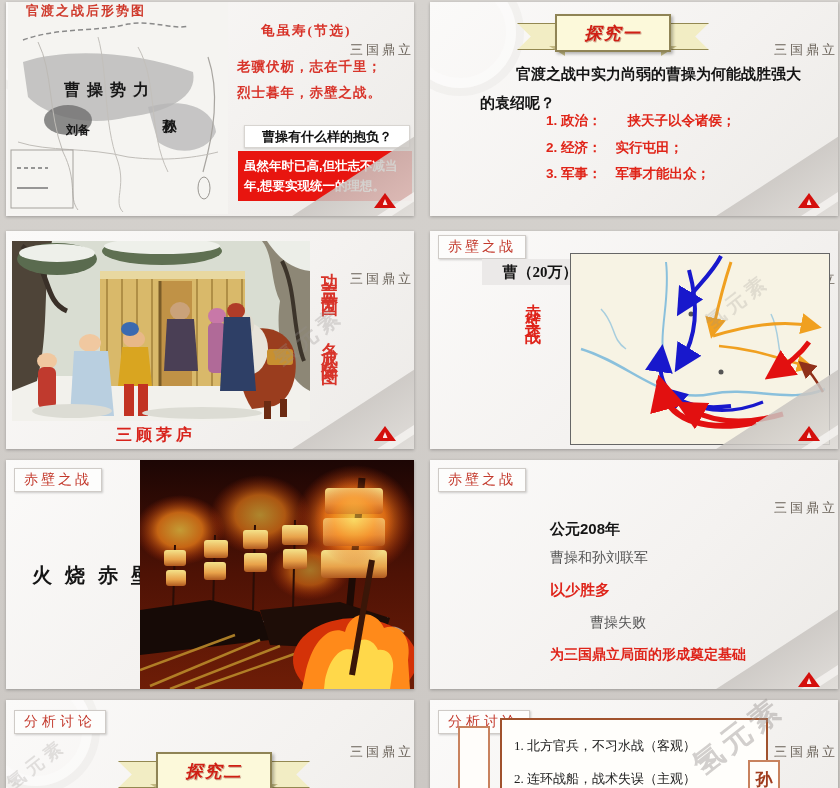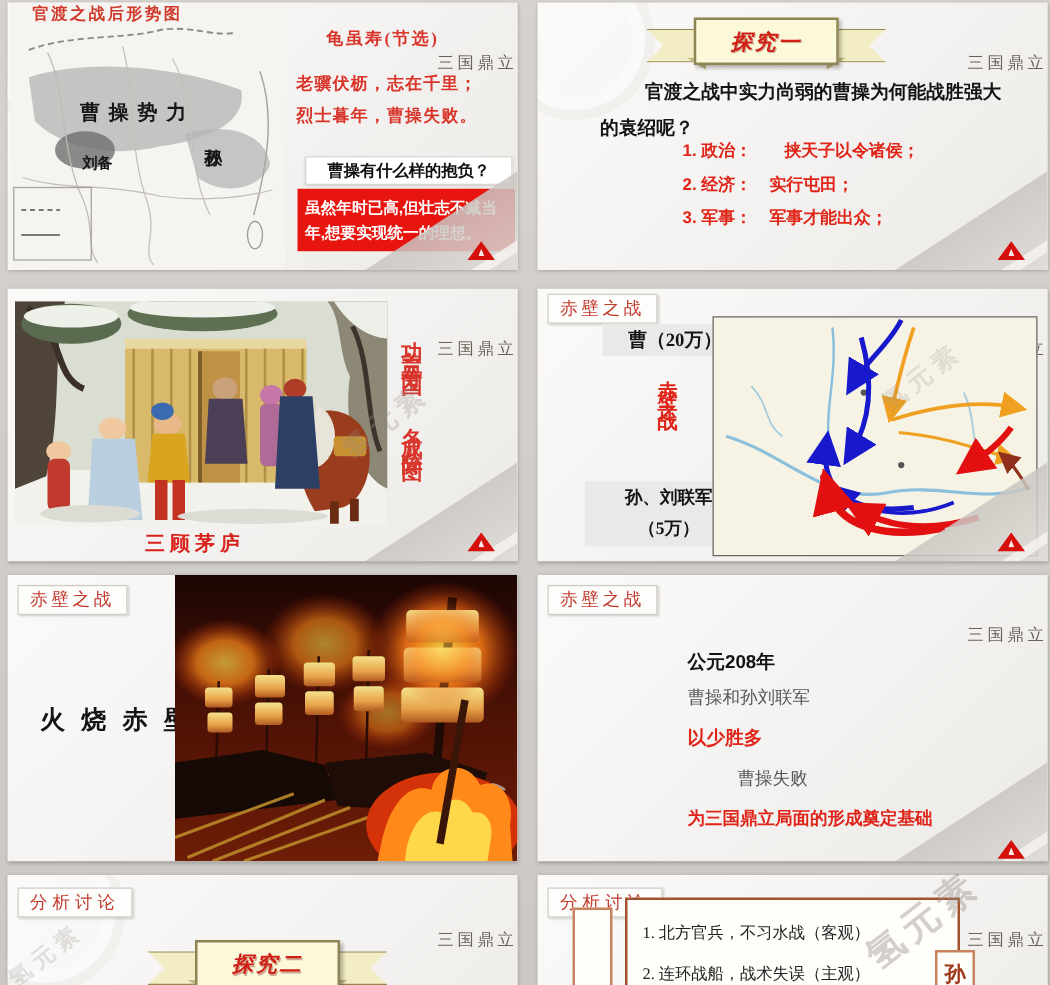--- a/index.html
+++ b/index.html
@@ -71,21 +71,21 @@
         <ellipse cx="196" cy="186" rx="6" ry="11" fill="none" stroke="#9a9792" stroke-width="1"></ellipse>
       </svg>
       <div class="abs" style="left:18px;top:0;color:#cf3a2c;font-size:13px;letter-spacing:2px;font-family:'Liberation Serif',serif;font-weight:bold;">官渡之战后形势图</div>
       <div class="abs" style="left:56px;top:78px;color:#161616;font-size:16px;font-weight:bold;letter-spacing:7px;font-family:'Liberation Serif',serif;">曹操势力</div>
       <div class="abs" style="left:58px;top:120px;color:#161616;font-size:12px;font-weight:bold;font-family:'Liberation Serif',serif;">刘备</div>
       <div class="abs vtext" style="left:152px;top:106px;color:#161616;font-size:14px;font-weight:bold;font-family:'Liberation Serif',serif;">孙权</div>
     </div>
     <div class="hdr">三国鼎立</div>
     <div class="abs" style="left:255px;top:20px;color:#d8342a;font-size:13.5px;font-weight:bold;letter-spacing:2px;font-family:'Liberation Serif',serif;">龟虽寿(节选)</div>
     <div class="abs" style="left:231px;top:56px;color:#d8342a;font-size:13.5px;font-weight:bold;letter-spacing:1px;font-family:'Liberation Serif',serif;">老骥伏枥，志在千里；</div>
-    <div class="abs" style="left:231px;top:82px;color:#d8342a;font-size:13.5px;font-weight:bold;letter-spacing:1px;font-family:'Liberation Serif',serif;">烈士暮年，曹操失败。</div>
+    <div class="abs" style="left:231px;top:82px;color:#d8342a;font-size:13.5px;font-weight:bold;letter-spacing:1px;font-family:'Liberation Serif',serif;">烈士暮年，赤壁之战。</div>
     <div class="abs" style="left:238px;top:123px;width:164px;height:21px;background:#fff;border:1px solid #d8d5d1;box-shadow:0 1px 2px rgba(0,0,0,.15);display:flex;align-items:center;justify-content:center;color:#101010;font-size:13px;font-weight:bold;">曹操有什么样的抱负？</div>
     <div class="abs" style="left:232px;top:149px;width:162px;background:#e8150f;color:#fff;font-size:12.5px;font-weight:bold;line-height:1.6;padding:5px 6px;">虽然年时已高,但壮志不减当年,想要实现统一的理想。</div>
     <div class="wedge"></div>
     <div class="pgtri">
         <i></i>
       </div>
   </div>
 
   <div class="slide" style="left:430px;top:2px;width:408px;height:214px;">
     <div class="arc"></div>
@@ -171,24 +171,20 @@
     <div class="pgtri">
         <i></i>
       </div>
   </div>
 
   <div class="slide" style="left:430px;top:231px;width:408px;height:218px;">
     <div class="title-box" style="left:8px;top:4px;">赤壁之战</div>
     <div class="hdr">三国鼎立</div>
     <div class="graybox" style="left:52px;top:28px;width:116px;height:26px;font-size:15px;">曹（20万）</div>
     <div class="abs vtext" style="left:92px;top:60px;height:104px;color:#df241a;font-size:16px;font-weight:bold;letter-spacing:8px;font-family:'Liberation Serif',serif;">赤壁之战</div>
-    <div class="graybox" style="left:38px;top:154px;width:134px;height:52px;font-size:14px;flex-direction:column;line-height:1.8;">
-      <span>孙、刘联军</span>
-      <span>（5万）</span>
-    </div>
     <div class="abs" style="left:140px;top:22px;width:258px;height:190px;background:#f7f3e4;border:1px solid #666;">
       <svg width="256" height="188">
         <defs>
           <marker id="mb" markerWidth="7" markerHeight="7" refX="4" refY="3.5" orient="auto">
               <path d="M0,0 L7,3.5 L0,7 Z" fill="#1818cc"></path>
             </marker>
           <marker id="mo" markerWidth="7" markerHeight="7" refX="4" refY="3.5" orient="auto">
               <path d="M0,0 L7,3.5 L0,7 Z" fill="#f0a020"></path>
             </marker>
           <marker id="mr" markerWidth="6" markerHeight="6" refX="3" refY="3" orient="auto">

